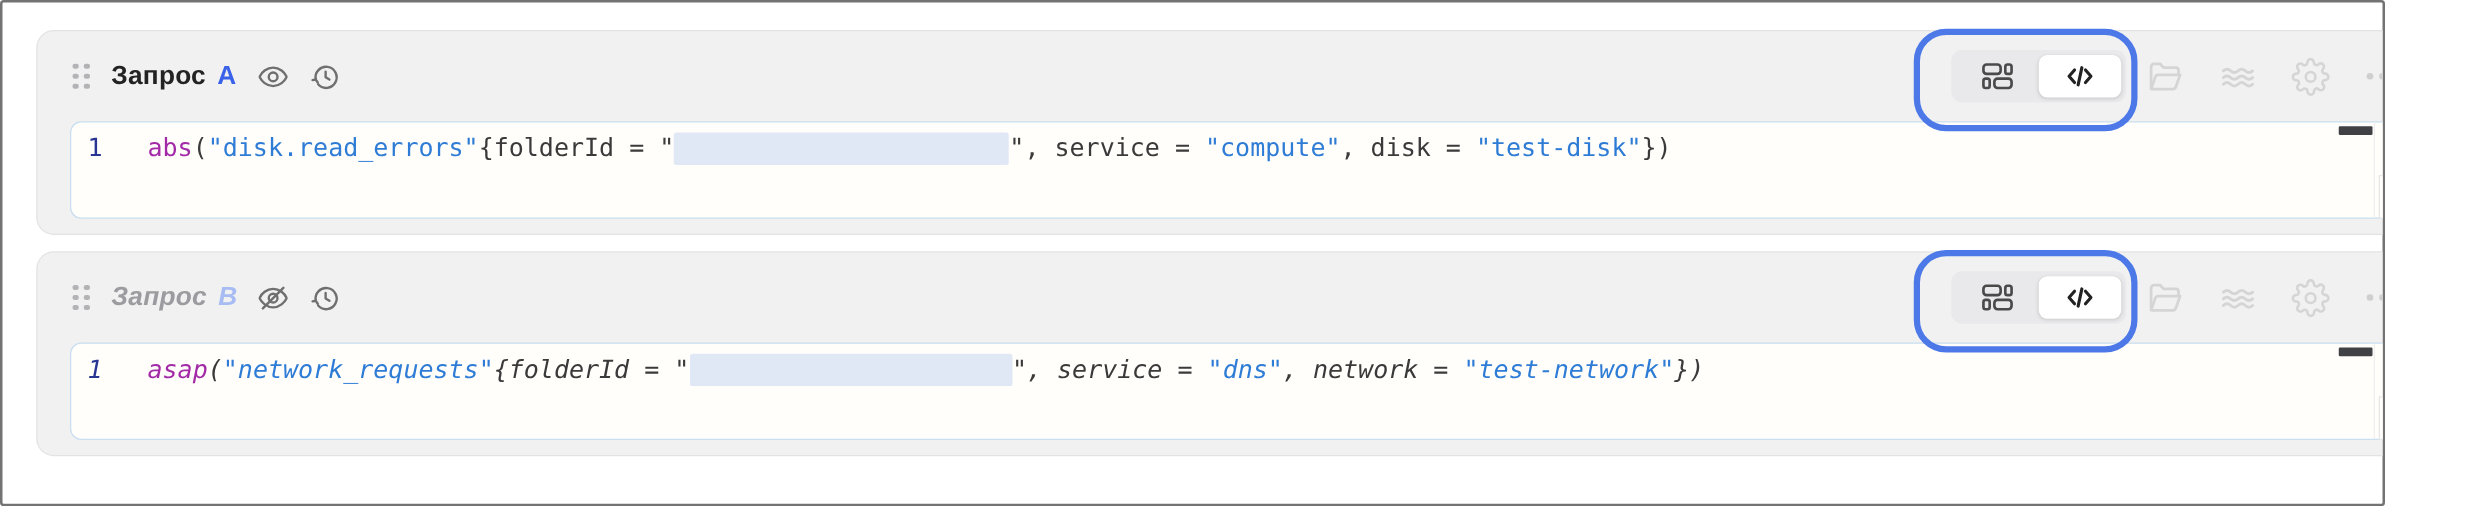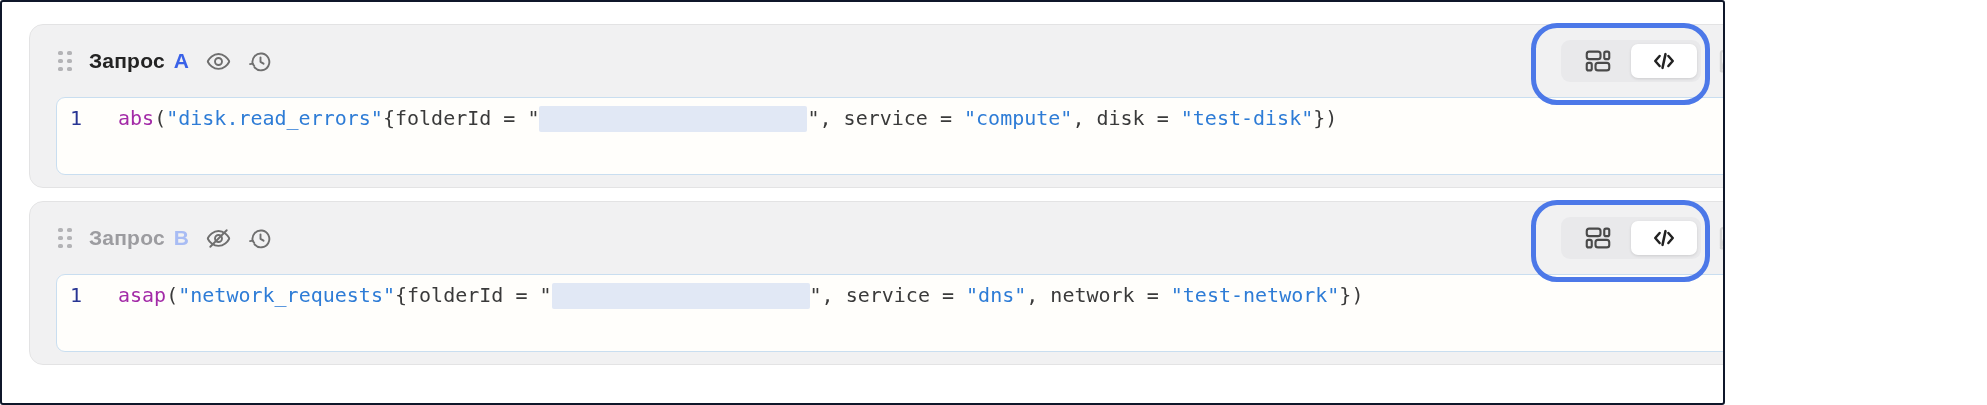--- a/index.html
+++ b/index.html
@@ -1,26 +1,26 @@
 <!DOCTYPE html>
 <html style="--annotation-highlight: #4c78e8; --query-a-letter: #3a62e8; --query-b-letter: #a8bcf4; --code-function: #a32aa7; --code-string: #2e7cd6; --line-number: #283593;"><head>
 <meta charset="utf-8">
 <style>
   html,body { margin:0; padding:0; background:#fff; }
   .screen {
-    position:relative; width:1725px; height:405px; box-sizing:border-box;
-    background:#ffffff; border:2px solid #0f172a; border-radius:3px; overflow:hidden;
+    position:relative; width:1908px; height:405px; box-sizing:border-box;
+    background:#ffffff; border:2px solid #737373; border-radius:3px; overflow:hidden;
     font-family:"Liberation Sans", sans-serif;
   }
   .panel {
     position:absolute; left:27px; width:1936px; height:164px; box-sizing:border-box;
     background:#f1f1f2; border:1px solid #e3e3e4; border-radius:14px;
   }
   #panel-a { top:22px; }
-  #panel-b { top:199px; }
+  #panel-b { top:199px;font-style:italic; }
 
   .panel-header { position:relative; height:72px; display:flex; align-items:center; padding-left:28px; box-sizing:border-box; }
 
   .drag-handle { display:grid; grid-template-columns:repeat(2,5px); grid-auto-rows:5px; gap:3px 4px; cursor:grab; }
   .drag-handle i { width:4.6px; height:4.6px; background:#b3b3b6; border-radius:40%; }
 
   .panel-title { margin-left:17px; font-size:21px; font-weight:600; color:#232323; letter-spacing:.2px; white-space:nowrap; }
   .panel-b .title-text { color:#9c9ca0; }
   .letter { margin-left:9px; }
   .letter-a { color:var(--query-a-letter, #3a62e8); }

